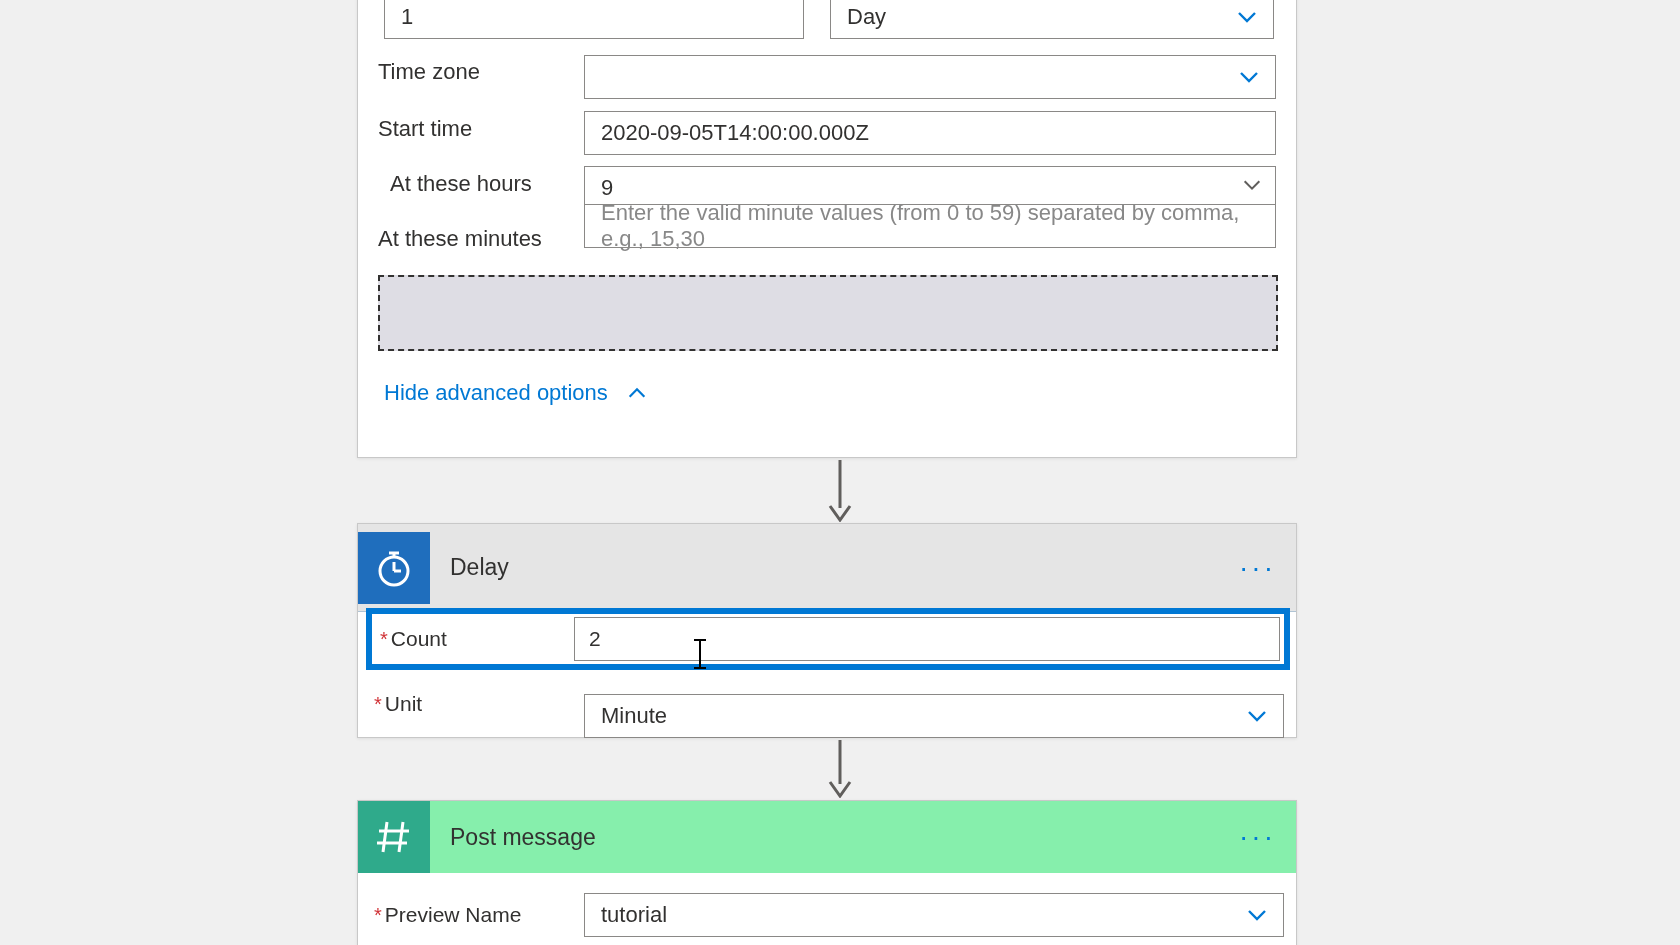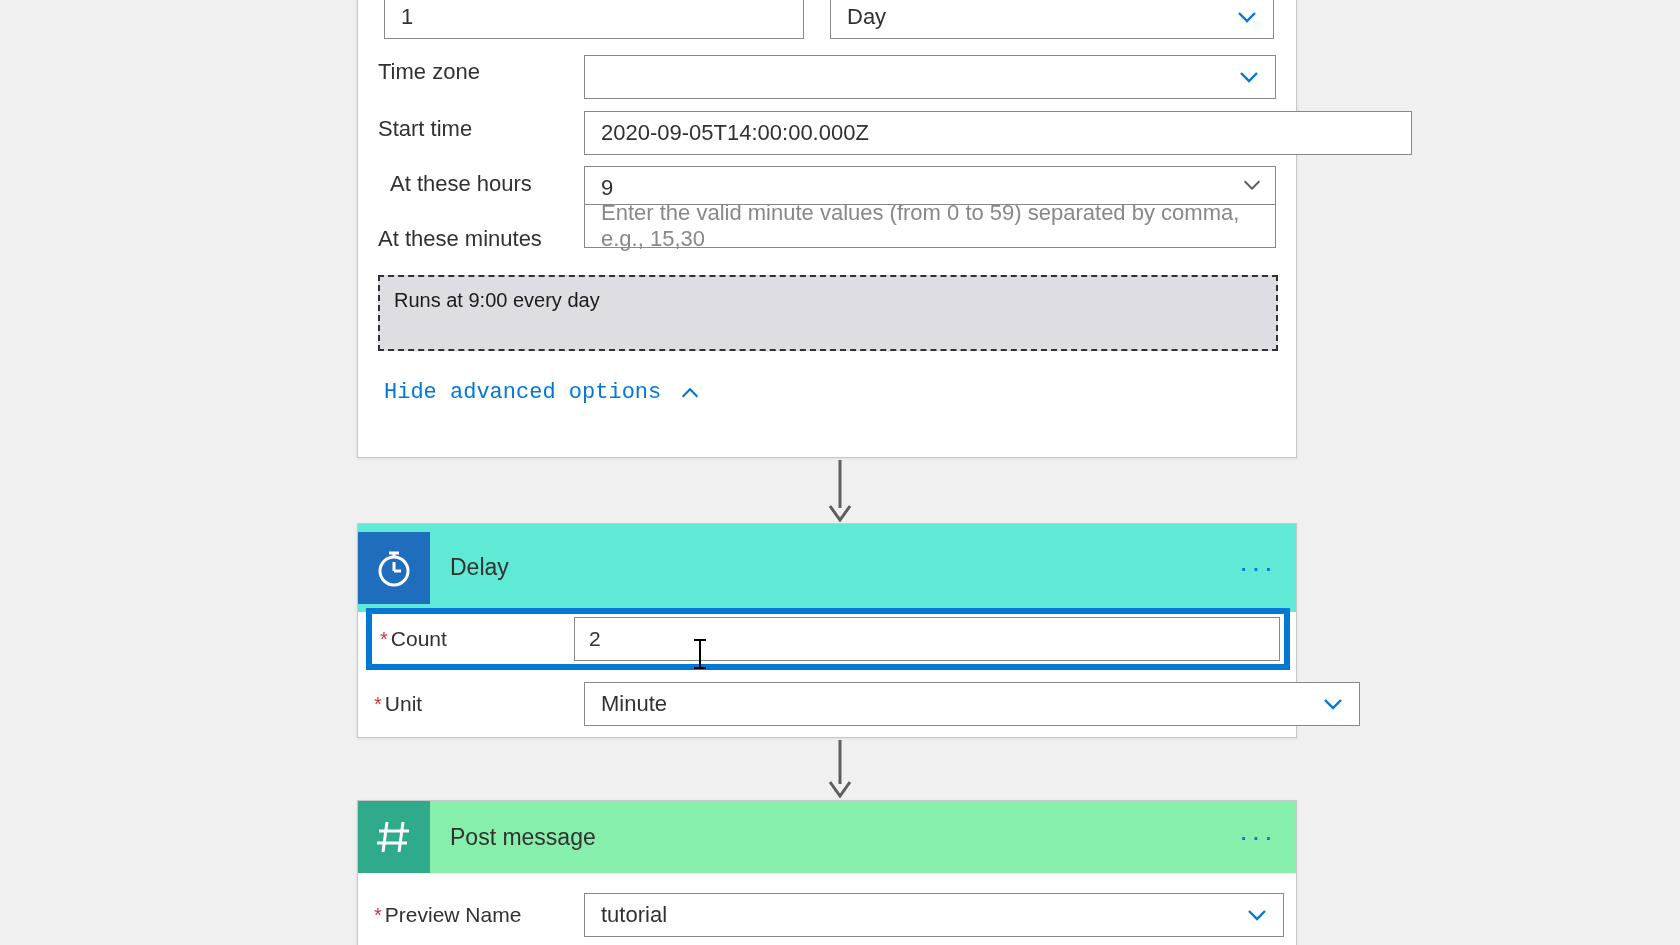--- a/index.html
+++ b/index.html
@@ -86,21 +86,20 @@
     .hide-options {
       position: absolute;
       left: 26px;
       top: 399px;
       color: #0078d4;
       font-size: 22px;
       display: flex;
       align-items: center;
       gap: 18px;
       cursor: pointer;
-      font-family: Liberation Mono, monospace;
     }
     .hide-chev svg { display:block; }
 
     
     .arrow {
       position: absolute;
       left: 820px;
       width: 40px;
       display:flex;
       justify-content:center;
@@ -113,21 +112,21 @@
       top: 523px;
       width: 940px;
       height: 215px;
     }
     .card-header {
       display: flex;
       align-items: center;
     }
     .card-header-delay {
       height: 88px;
-      background: #5eead4;
+      background: #e5e5e5;
       border-bottom: 1px solid #b0c4d4;
       position:relative;
     }
     .header-icon-delay {
       width: 72px;
       height: 72px;
       background: #1f6ebd;
       display: flex;
       align-items: center;
       justify-content: center;
@@ -227,41 +226,40 @@
     <div class="dropdown" style="left:226px; top:74px; width:692px; height:44px;">
       <span></span>
       <span class="chevron">
         <svg width="24" height="24" viewBox="0 0 24 24">
             <path d="M4 8 l8 8 l8 -8" fill="none" stroke="#0078d4" stroke-width="2.4"></path>
           </svg>
       </span>
     </div>
 
     <span class="field-label" style="left:20px; top:135px;">Start time</span>
-    <div class="field-input" style="left:226px; top:130px; width:828px; height:44px;">
+    <div class="field-input" style="left:226px; top:130px; width:692px; height:44px;">
       <span>2020-09-05T14:00:00.000Z</span>
     </div>
 
     <span class="field-label" style="left:32px; top:190px;">At these hours</span>
     <div class="field-input" style="left:226px; top:185px; width:692px; height:44px;">
       <span>9</span>
       <span class="chev-grey">
         <svg width="22" height="22" viewBox="0 0 24 24">
             <path d="M4 8 l8 8 l8 -8" fill="none" stroke="#605e5c" stroke-width="2.2"></path>
           </svg>
       </span>
     </div>
 
     <span class="field-label" style="left:20px; top:245px;">At these minutes</span>
     <div class="field-input" style="left:226px; top:223px; width:692px; height:44px;">
       <span class="placeholder">Enter the valid minute values (from 0 to 59) separated by comma, e.g., 15,30</span>
     </div>
 
     <div class="preview-box">
-      <div class="preview-sub">Runs at 9:00 every day</div>
     </div>
 
     <div class="hide-options">
       <span>Hide advanced options</span>
       <span class="hide-chev">
         <svg width="22" height="22" viewBox="0 0 24 24">
             <path d="M4 16 l8 -8 l8 8" fill="none" stroke="#0078d4" stroke-width="2.4"></path>
           </svg>
       </span>
     </div>
@@ -293,21 +291,21 @@
       <span class="req-star">*</span>
       <span class="delay-label">Count</span>
       <div class="delay-input">
         <span>2</span>
       </div>
     </div>
 
     <div class="delay-unit-row">
       <span class="req-star" style="margin-left:0;">*</span>
       <span class="delay-label">Unit</span>
-      <div class="dropdown" style="position:absolute; left:210px; top:0; width:776px; height:44px;">
+      <div class="dropdown" style="position:absolute; left:210px; top:12px; width:700px; height:44px;">
         <span>Minute</span>
         <span class="chevron">
           <svg width="24" height="24" viewBox="0 0 24 24">
               <path d="M4 8 l8 8 l8 -8" fill="none" stroke="#0078d4" stroke-width="2.4"></path>
             </svg>
         </span>
       </div>
     </div>
   </div>
 

